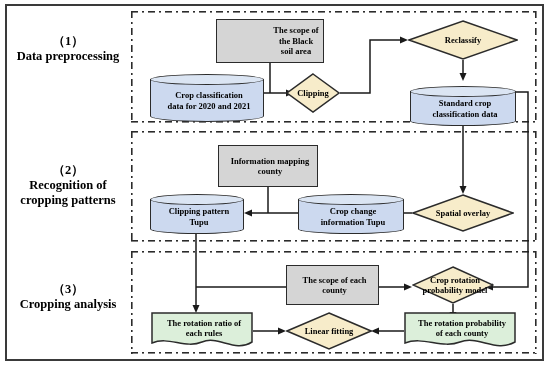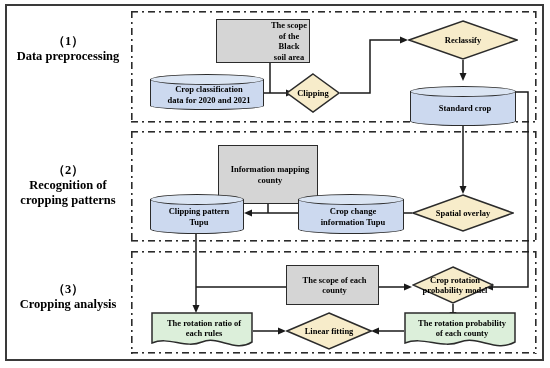--- a/index.html
+++ b/index.html
@@ -193,28 +193,28 @@
     <line x1="453" y1="304" x2="453" y2="312"></line>
     <polygon points="449.5,312 453,320 456.5,312"></polygon>
 
     <line x1="253" y1="331" x2="278" y2="331"></line>
     <polygon points="278,327.5 286,331 278,334.5"></polygon>
 
     <line x1="404" y1="331" x2="379" y2="331"></line>
     <polygon points="379,327.5 371,331 379,334.5"></polygon>
   </svg>
 
-  <div class="node rect" style="left:216px; top:19px; width:94px; height:44px;padding-left:48px;">
+  <div class="node rect" style="left:216px; top:19px; width:108px; height:44px;padding-left:48px;">
     <span>
       <span>The scope of the Black</span>
       <span>soil area</span>
     </span>
   </div>
 
-  <div class="node cyl" style="left:150px; top:74px; width:114px; height:36px;">
+  <div class="node cyl" style="left:150px; top:74px; width:114px; height:48px;">
     <div class="cyl-body"></div>
     <div class="cyl-top"></div>
     <span class="cyl-text">
       <span>Crop classification</span>
       <span>data for 2020 and 2021</span>
     </span>
   </div>
 
   <div class="node diamond" style="left:286px; top:73px; width:54px; height:40px;">
     <svg width="54" height="40" viewBox="0 0 54 40">
@@ -228,24 +228,25 @@
       <polygon points="55,1 109,20 55,39 1,20" fill="#f7ecca" stroke="#2b2b2b" stroke-width="1.5"></polygon>
     </svg>
     <span class="dia-text">Reclassify</span>
   </div>
 
   <div class="node cyl" style="left:410px; top:74px; width:106px; height:40px;margin-top:12px;">
     <div class="cyl-body"></div>
     <div class="cyl-top"></div>
     <span class="cyl-text">
       <span>Standard crop</span>
-    </span>
-  </div>
-
-  <div class="node rect" style="left:218px; top:145px; width:100px; height:59px;">
+      <span>classification data</span>
+    </span>
+  </div>
+
+  <div class="node rect" style="left:218px; top:145px; width:100px; height:42px;">
     <span>
       <span>Information mapping</span>
       <span>county</span>
     </span>
   </div>
 
   <div class="node cyl" style="left:150px; top:194px; width:94px; height:40px;">
     <div class="cyl-body"></div>
     <div class="cyl-top"></div>
     <span class="cyl-text">

